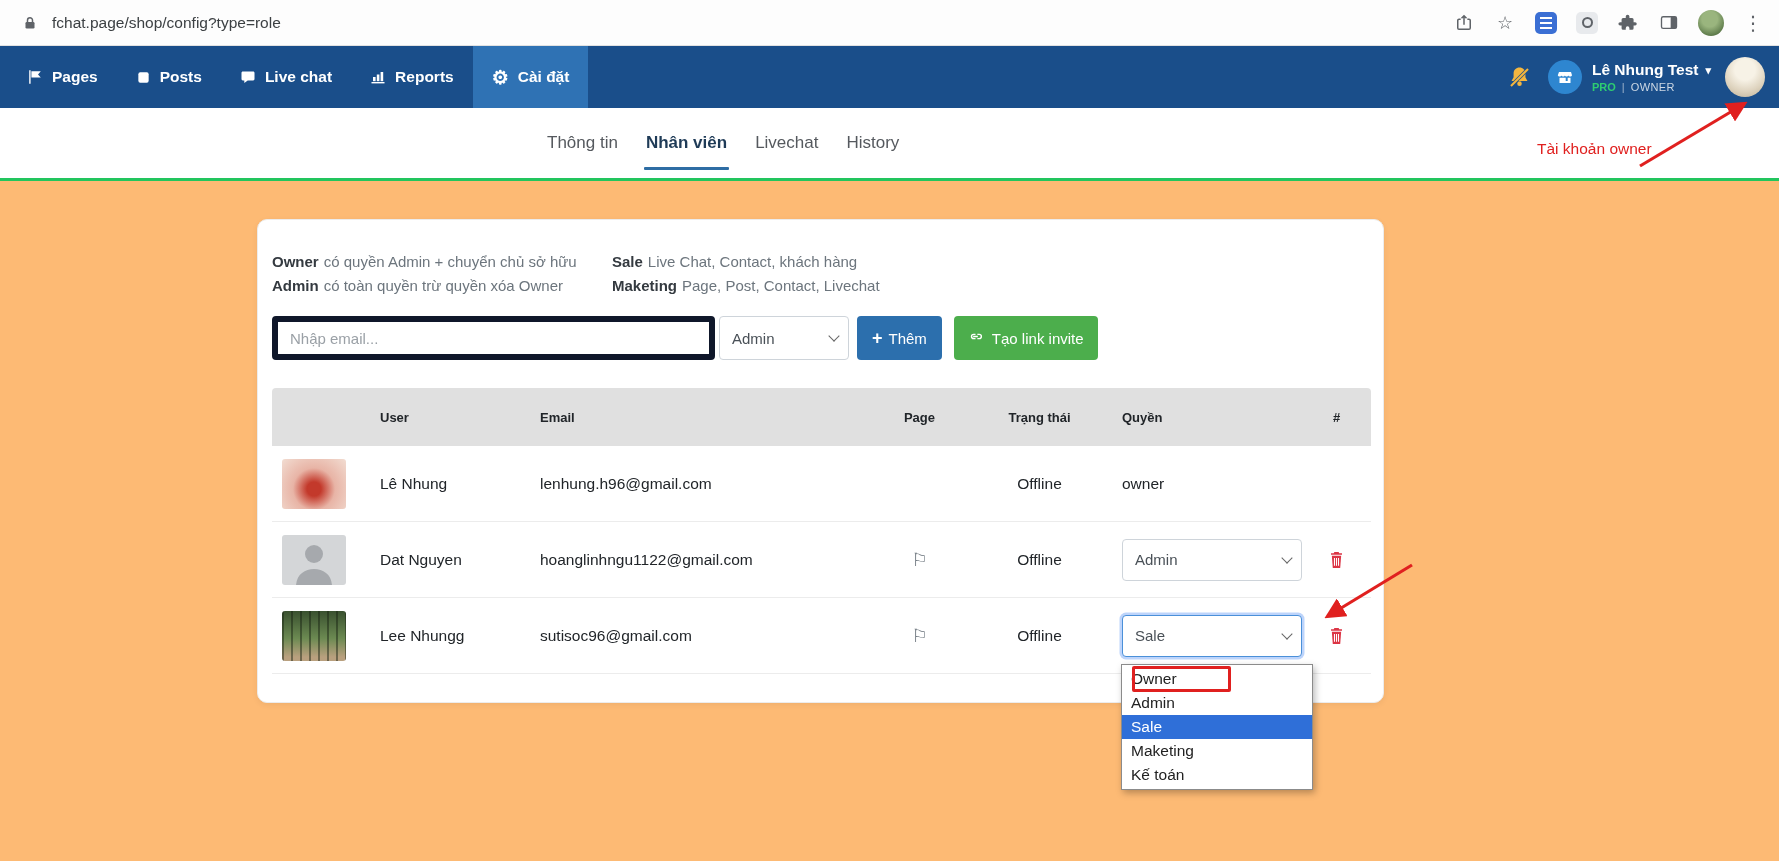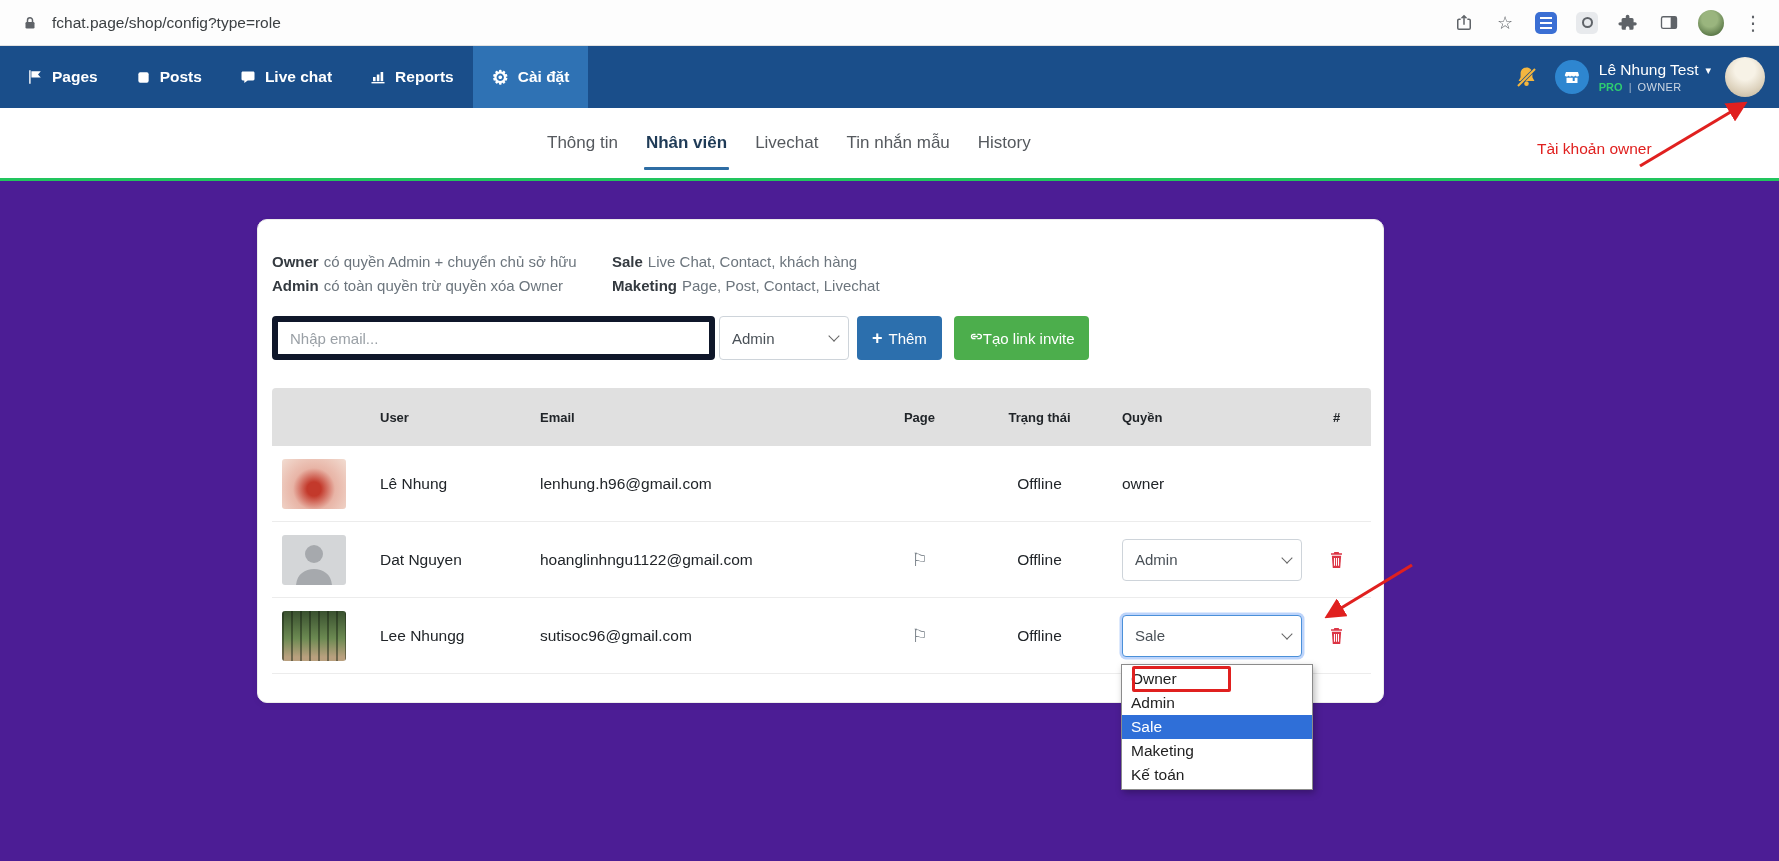--- a/index.html
+++ b/index.html
@@ -28,40 +28,40 @@
   .nav-item { display:flex; align-items:center; gap:9px; padding:0 19px; color:#ffffff;
     font-size:15.5px; font-weight:600; cursor:pointer; }
   .nav-item.active { background:#2f72b4; }
   .nicon { display:flex; align-items:center; }
   .gear-char { font-size:19px; line-height:1; }
   .nav-right { margin-left:auto; display:flex; align-items:center; padding-right:14px; }
   .bell-wrap { margin-right:16px; cursor:pointer; display:flex; }
   .store-circle { width:34px; height:34px; border-radius:50%; background:#2e86d0;
     display:flex; align-items:center; justify-content:center; margin-right:10px; cursor:pointer; }
   .account { color:#fff; cursor:pointer; margin-right:14px; }
-  .acc-top { display:flex; align-items:center; gap:7px; font-size:15.5px; font-weight:400; }
+  .acc-top { display:flex; align-items:center; gap:7px; font-size:15.5px; font-weight:700; }
   .acc-caret { font-size:11px; }
   .acc-sub { display:flex; align-items:center; gap:6px; font-size:11px; margin-top:2px; }
   .acc-pro { color:#2ecc71; font-weight:700; }
   .acc-sep { color:#9fb4cc; }
   .acc-role { color:#cdd8e4; letter-spacing:.4px; }
   .nav-avatar { width:40px; height:40px; border-radius:50%; cursor:pointer;
     background:radial-gradient(circle at 50% 32%, #f7f2e6 0 30%, #ddd2bd 65%, #b8ac94); }
 
   
   .tabs-bar { height:73px; background:#fff; border-bottom:3px solid #22c55e; position:relative; }
   .tabs { position:absolute; left:545px; top:0; height:100%; display:flex; gap:24px; }
   .tab { display:flex; align-items:center; font-size:17px; color:#55595e; cursor:pointer;
     position:relative; padding:0 2px; }
   .tab.active { color:#1f3b57; font-weight:700; }
   .tab.active::after { content:""; position:absolute; left:0; right:0; bottom:8px; height:3px;
     background:#2e6da4; border-radius:1px; }
 
   
-  .content { position:relative; height:680px; background:#4c1d95;padding-left:26px; }
+  .content { position:relative; height:680px; background:#fdba74;padding-left:26px; }
   .card { position:absolute; left:257px; top:38px; width:1127px; background:#fff;
     border:1px solid #ececec; border-radius:10px; box-shadow:0 2px 6px rgba(0,0,0,.06);
     padding:30px 14px 28px; }
   .info-grid { display:grid; grid-template-columns:340px auto; }
   .info-line { font-size:15px; color:#6c757d; line-height:24px; }
   .info-line b { color:#343a40; margin-right:5px; }
 
   .form-row { display:flex; align-items:center; margin-top:18px; }
   .email-input { width:443px; height:44px; border:6px solid #0f172a; border-radius:4px;
     padding:0 12px; font-size:15px; font-family:"Liberation Sans",sans-serif; color:#333; outline:none; }
@@ -69,21 +69,21 @@
   .sel { height:44px; background:#fff; border:1px solid #ced4da; border-radius:4px;
     display:flex; align-items:center; justify-content:space-between; padding:0 10px 0 12px;
     font-size:15px; color:#495057; cursor:pointer; }
   .form-sel { width:130px; margin-left:4px; }
   .chev { width:8px; height:8px; border-right:1.8px solid #666; border-bottom:1.8px solid #666;
     transform:rotate(45deg); margin-top:-4px; flex:0 0 auto; }
   .btn { height:44px; border:none; border-radius:4px; color:#fff; font-size:15px;
     font-family:"Liberation Sans",sans-serif; display:flex; align-items:center; cursor:pointer; }
   .btn-add { background:#2c6fad; margin-left:8px; padding:0 15px; gap:6px; }
   .btn-add .plus { font-size:18px; font-weight:700; line-height:1; }
-  .btn-invite { background:#4cae4c; margin-left:12px; padding:0 14px; gap:0; }
+  .btn-invite { background:#4cae4c; margin-left:12px; padding:0 14px; gap:9px; }
 
   
   .table { margin-top:28px; width:1099px; }
   .t-header, .t-row { display:grid; grid-template-columns:100px 160px 330px 115px 125px 200px 69px;
     align-items:center; }
   .t-header { background:#e0e0e0; height:58px; font-weight:700; font-size:13px; color:#212529;
     border-radius:4px 4px 0 0; }
   .t-row { height:76px; border-bottom:1px solid #ececec; font-size:15.5px; color:#212529; }
   .cl { padding-left:8px; text-align:left; }
   .cc { text-align:left; display:flex; justify-content:center; align-items:center; }
@@ -238,23 +238,20 @@
     <div class="tab">
         <span>Thông tin</span>
       </div>
     <div class="tab active">
         <span>Nhân viên</span>
       </div>
     <div class="tab">
         <span>Livechat</span>
       </div>
     <div class="tab">
-        <span>Tin nhắn mẫu</span>
-      </div>
-    <div class="tab">
         <span>History</span>
       </div>
   </div>
 </div>
 
 <div class="content">
   <div class="card">
 
     <div class="info-grid">
       <div>

